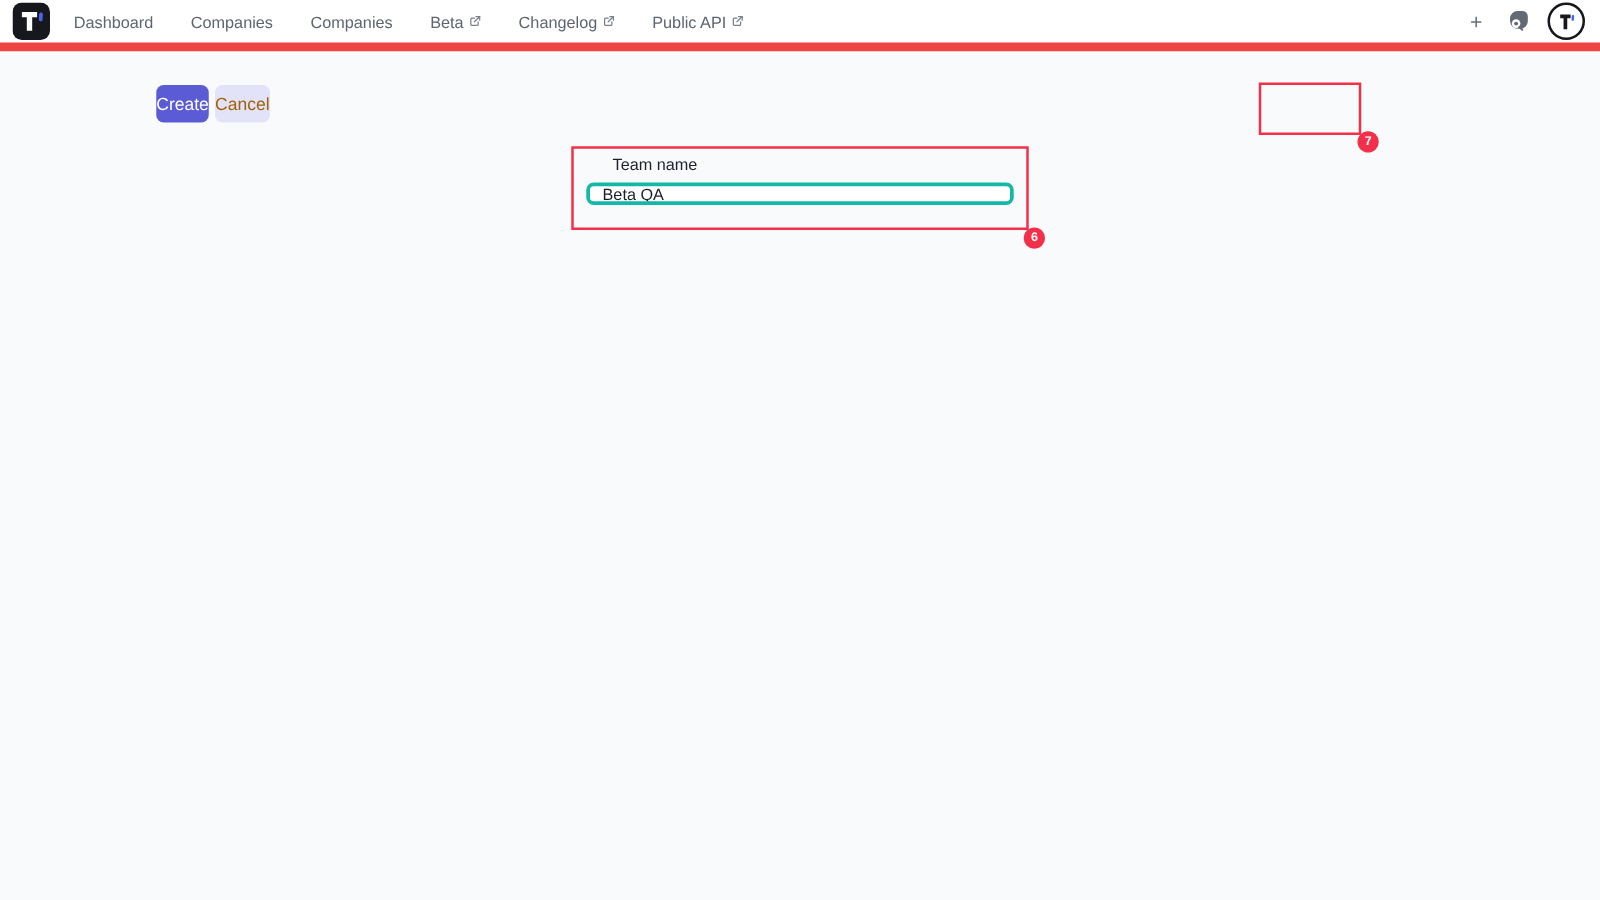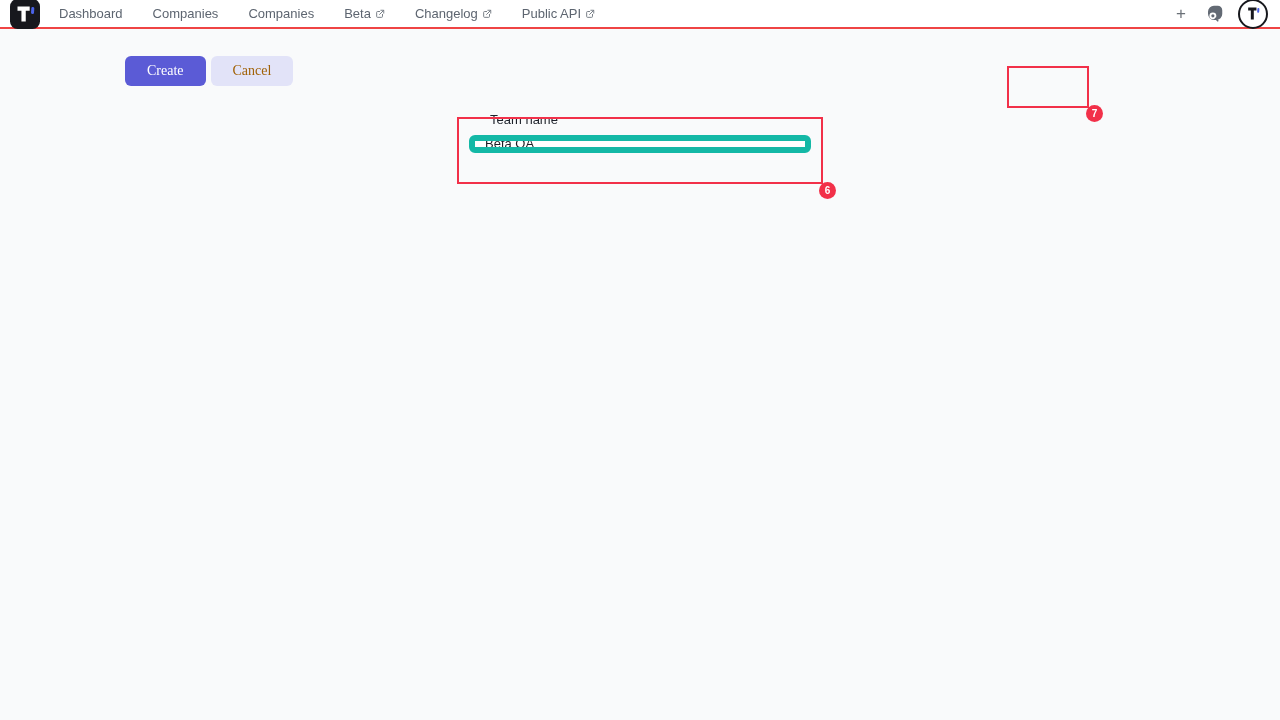--- a/index.html
+++ b/index.html
@@ -6,23 +6,23 @@
   html, body { width: 1280px; height: 720px; overflow: hidden; }
   body {
     font-family: "Liberation Sans", sans-serif;
     background: #f9fafb;
     position: relative;
     color: #1c2024;
   }
 
   
   .header {
-    height: 29px;
+    height: 41px;
     background: #ffffff;
-    border-bottom: 2px solid #ef4444;
+    border-bottom: 7px solid #ef4444;
     display: flex;
     align-items: center;
     padding: 0 12px 0 10px;
   }
   .logo {
     width: 30px; height: 30px;
     display: block;
     flex: 0 0 auto;
     cursor: pointer;
   }
@@ -91,25 +91,25 @@
   }
   .page-title {
     font-size: 26px;
     font-weight: 700;
     color: #1a1e28;
     letter-spacing: -0.3px;
   }
   .action-buttons { display: flex; gap: 5px; }
   .btn {
     height: 30px;
-    padding: 0 22px;
+    padding: 0 0;
     border-radius: 6px;
     border: none;
     font-size: 14px;
-    font-family: Liberation Serif, serif;
+    font-family: Liberation Sans, sans-serif;
     cursor: pointer;
     display: inline-flex;
     align-items: center;
   }
   .btn-create { background: #5b5bd6; color: #ffffff; }
   .btn-cancel { background: #e2e3f8; color: #a16207; }
 
   .form-area {
     width: 342px;
     margin: 26px auto 0;
@@ -118,21 +118,21 @@
     display: block;
     font-size: 13px;
     font-weight: 500;
     color: #1d212a;
     margin-bottom: 7px;
     margin-left: 21px;
   }
   .text-input {
     width: 100%;
     height: 18px;
-    border: 6px solid #14b8a6;
+    border: 3px solid #14b8a6;
     border-radius: 6px;
     background: #ffffff;
     padding: 0 10px;
     font-size: 13px;
     font-family: inherit;
     color: #1c1f26;
     outline: none;
   }
 
   

